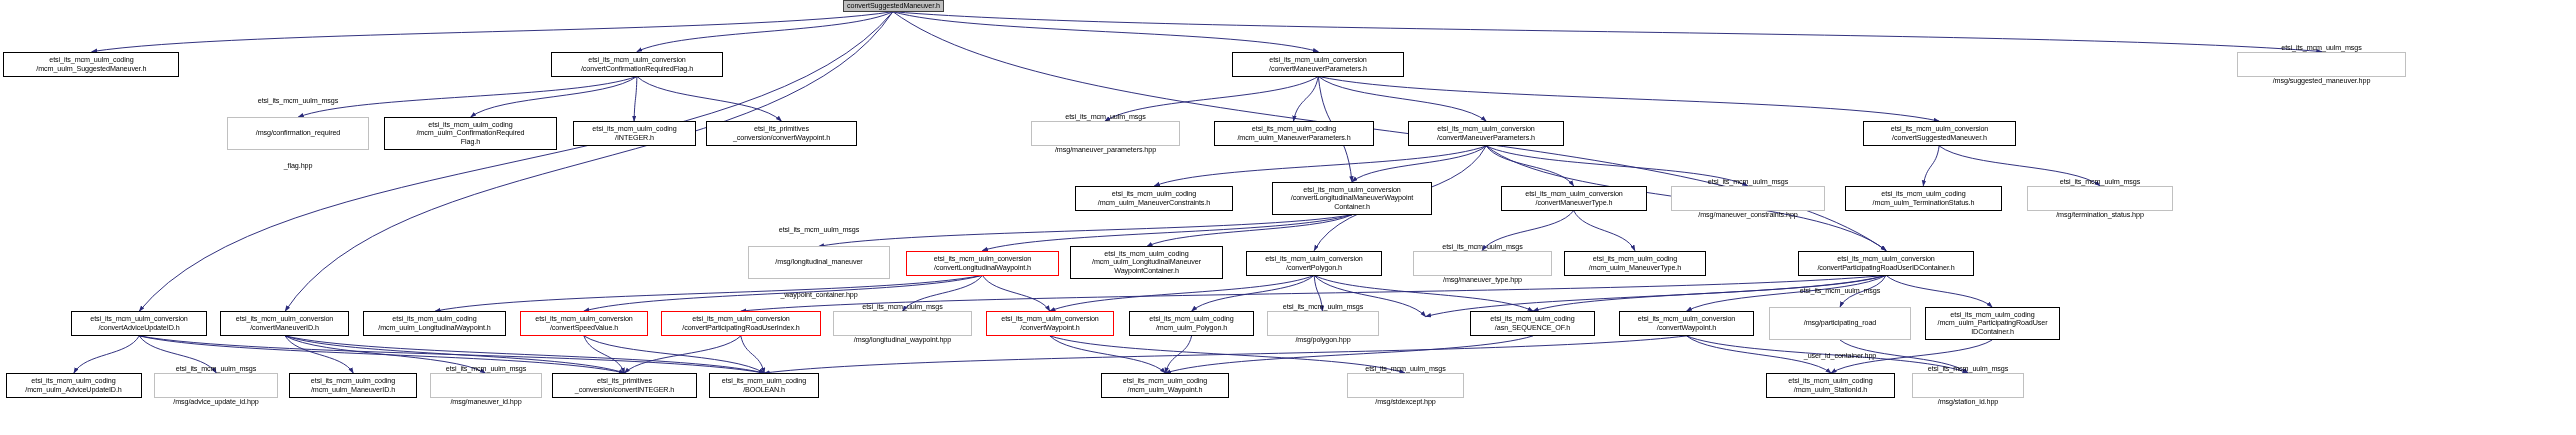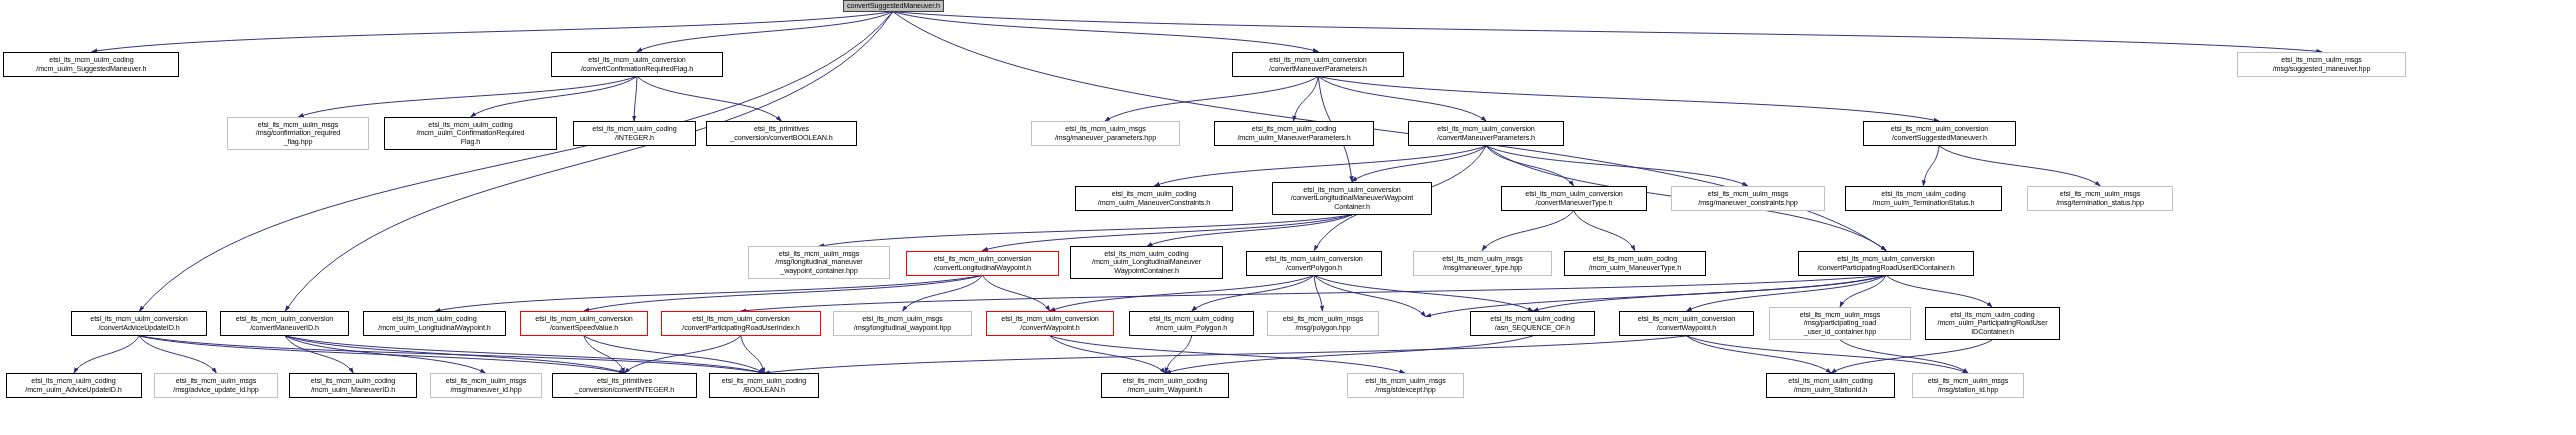--- a/index.html
+++ b/index.html
@@ -40,20 +40,21 @@
     white-space: nowrap;
     z-index: 2;
   }
   .node .ln { display: block; }
   .node.root {
     background: #bfbfbf;
     border: 0.7px solid #404040;
   }
   .node.msgs {
     border: 0.7px solid #c0c0c0;
+    gap: 24px;
   }
   .node.red {
     border: 0.7px solid #ff0000;
   }
 </style>
 </head>
 <body>
 
 <div id="graph">
   <svg id="edges" xmlns="http://www.w3.org/2000/svg" viewBox="0 0 3742 632">
@@ -159,21 +160,21 @@
         <span class="ln">etsi_its_mcm_uulm_coding</span>
         <span class="ln">/mcm_uulm_ConfirmationRequired</span>
         <span class="ln">Flag.h</span>
       </div>
       <div class="node" style="left: 573px; top: 121px; width: 123px; height: 25px;">
         <span class="ln">etsi_its_mcm_uulm_coding</span>
         <span class="ln">/INTEGER.h</span>
       </div>
       <div class="node" style="left: 706px; top: 121px; width: 151px; height: 25px;">
         <span class="ln">etsi_its_primitives</span>
-        <span class="ln">_conversion/convertBOOLEAN.h</span>
+        <span class="ln">_conversion/convertWaypoint.h</span>
       </div>
       <div class="node msgs" style="left: 1031px; top: 121px; width: 149px; height: 25px;">
         <span class="ln">etsi_its_mcm_uulm_msgs</span>
         <span class="ln">/msg/maneuver_parameters.hpp</span>
       </div>
       <div class="node" style="left: 1214px; top: 121px; width: 160px; height: 25px;">
         <span class="ln">etsi_its_mcm_uulm_coding</span>
         <span class="ln">/mcm_uulm_ManeuverParameters.h</span>
       </div>
       <div class="node" style="left: 1408px; top: 121px; width: 156px; height: 25px;">

